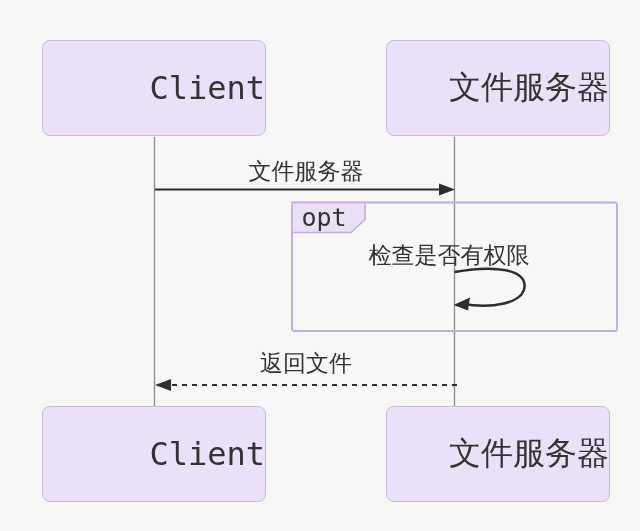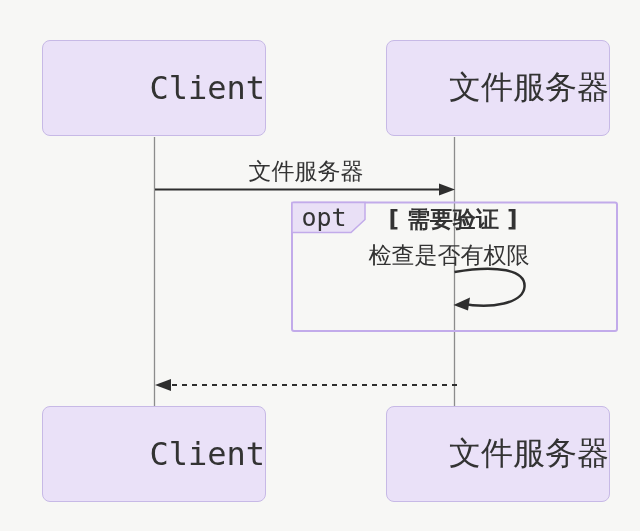--- a/index.html
+++ b/index.html
@@ -77,16 +77,16 @@
   </div>
   <div class="actor bottom client">
     <span>Client</span>
   </div>
   <div class="actor bottom server">
     <span>文件服务器</span>
   </div>
 
   <div class="lbl msg1">文件服务器</div>
   <div class="lbl optlab">opt</div>
-  <div class="lbl guard">[ 需要验证 ]</div>
   <div class="lbl selfm">检查是否有权限</div>
+  <div class="lbl msg2">返回文件</div>
 
 </div>
 
 </body></html>

